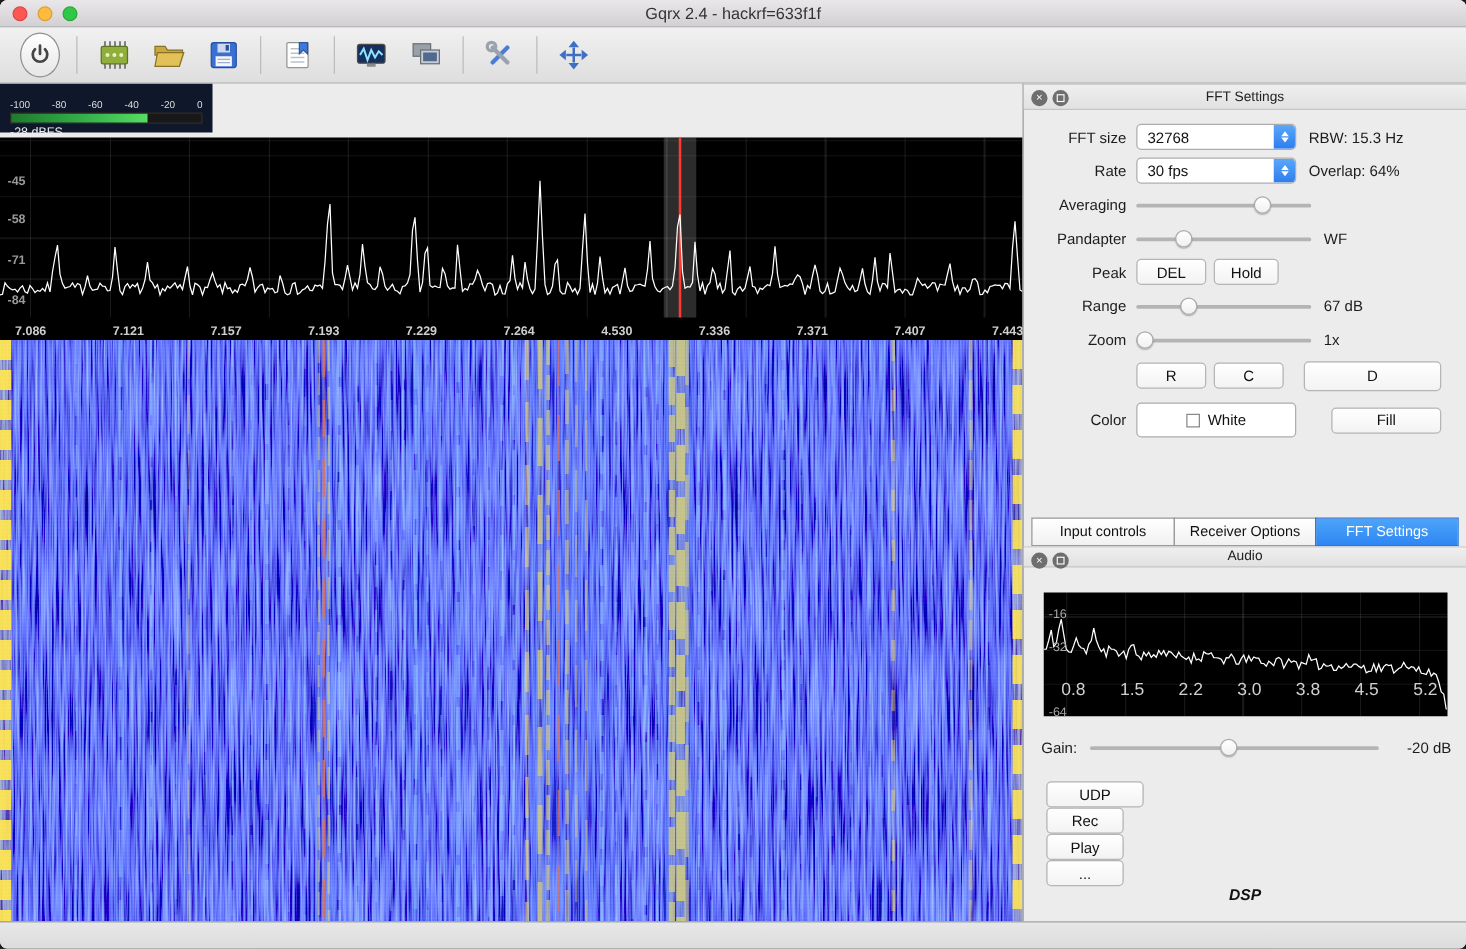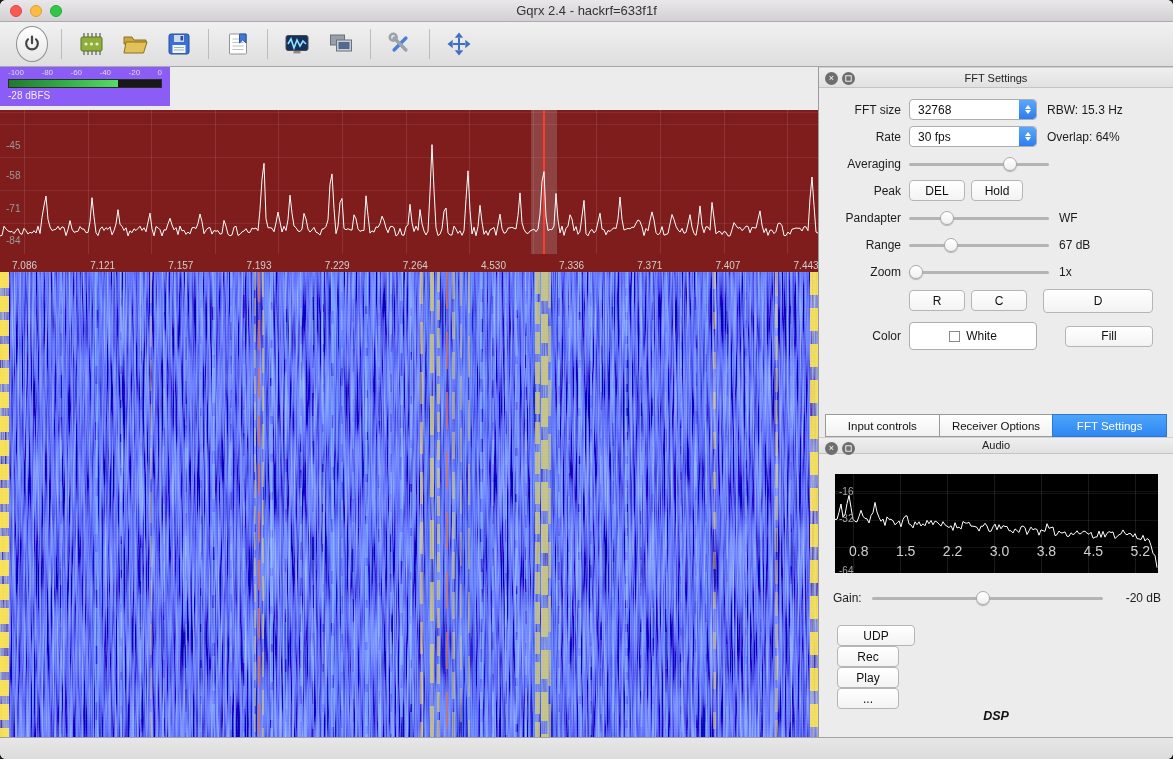--- a/index.html
+++ b/index.html
@@ -22,27 +22,27 @@
   .power-ring{width:36px;height:36px;border-radius:50%;border:1.5px solid #8e8e8e;background:linear-gradient(#ffffff,#e6e6e6);display:flex;align-items:center;justify-content:center;}
   .power-ring svg{width:20px;height:20px;}
   .tb-sep{width:1px;height:30px;background:#bcbcbc;margin:0 7px;}
 
   
   .left-col{position:absolute;left:0;top:67px;width:818px;height:670px;background:#ececec;}
   .freq-strip{height:43px;display:flex;background:#ececec;}
   .freq-box{width:375px;height:39px;background:#000;display:flex;align-items:baseline;justify-content:flex-end;padding-right:10px;border-right:2px solid #8f8f8f;cursor:pointer;}
   .freq-digits{font-family:"DejaVu Sans",sans-serif;font-weight:bold;font-size:36px;color:#f1d59e;letter-spacing:3px;line-height:39px;}
   .freq-unit{font-family:"DejaVu Sans",sans-serif;font-weight:bold;font-size:20px;color:#f1d59e;margin-left:8px;}
-  .meter-box{width:170px;height:39px;background:#8b5cf6;padding:1px 8px 2px 8px;}
+  .meter-box{width:170px;height:39px;background:#0f172a;padding:12px 8px 2px 8px;}
   .meter-ticks{display:flex;justify-content:space-between;font-size:8px;color:#ddd;line-height:9px;}
   .meter-bar{height:9px;background:#181818;margin-top:2px;border:1px solid #2c2c2c;}
   .meter-fill{height:100%;background:linear-gradient(90deg,#1f7a2d,#35b14a 55%,#56dd63);}
   .meter-reading{font-size:10px;color:#eee;margin-top:2px;}
 
-  .fft-plot{position:relative;width:985px;height:162px;background:#7f1d1d;overflow:hidden;cursor:crosshair;}
+  .fft-plot{position:relative;width:985px;height:162px;background:#000000;overflow:hidden;cursor:crosshair;font-weight:bold;}
   .fft-grid{position:absolute;left:0;top:0;width:818px;height:144px;
     background-image:repeating-linear-gradient(90deg,rgba(255,255,255,0.10) 0 1px,transparent 1px 63.6px),
                      repeating-linear-gradient(0deg,rgba(255,255,255,0.07) 0 1px,transparent 1px 33px);
     background-position:24px 0, 0 3px;}
   .filter-band{position:absolute;left:531px;top:0;width:26px;height:144px;background:rgba(200,200,200,0.22);}
   .tuning-line{position:absolute;left:543px;top:0;width:2px;height:144px;background:#ff3b30;}
   .fft-trace-svg{position:absolute;left:0;top:0;}
   .fft-ylab{position:absolute;left:6px;font-size:10px;color:#9a9a9a;}
   .fft-xrow{position:absolute;left:0;bottom:1px;width:100%;display:flex;justify-content:space-between;padding:0 10px 0 12px;font-size:10px;color:#cfcfcf;}
 
@@ -372,31 +372,31 @@
           <span class="fs-val">Overlap: 64%</span>
         </div>
         <div class="fs-row">
           <span class="fs-label">Averaging</span>
           <div class="slider">
               <div class="track"></div>
               <div class="knob" style="left: calc(72% - 7px);"></div>
             </div>
         </div>
         <div class="fs-row">
-          <span class="fs-label">Peak</span>
-          <button class="mac-btn btn-del">DEL</button>
-          <button class="mac-btn btn-hold">Hold</button>
-        </div>
-        <div class="fs-row">
           <span class="fs-label">Pandapter</span>
           <div class="slider">
               <div class="track"></div>
               <div class="knob" style="left: calc(27% - 7px);"></div>
             </div>
           <span class="fs-val">WF</span>
+        </div>
+        <div class="fs-row">
+          <span class="fs-label">Peak</span>
+          <button class="mac-btn btn-del">DEL</button>
+          <button class="mac-btn btn-hold">Hold</button>
         </div>
         <div class="fs-row">
           <span class="fs-label">Range</span>
           <div class="slider">
               <div class="track"></div>
               <div class="knob" style="left: calc(30% - 7px);"></div>
             </div>
           <span class="fs-val">67 dB</span>
         </div>
         <div class="fs-row">

